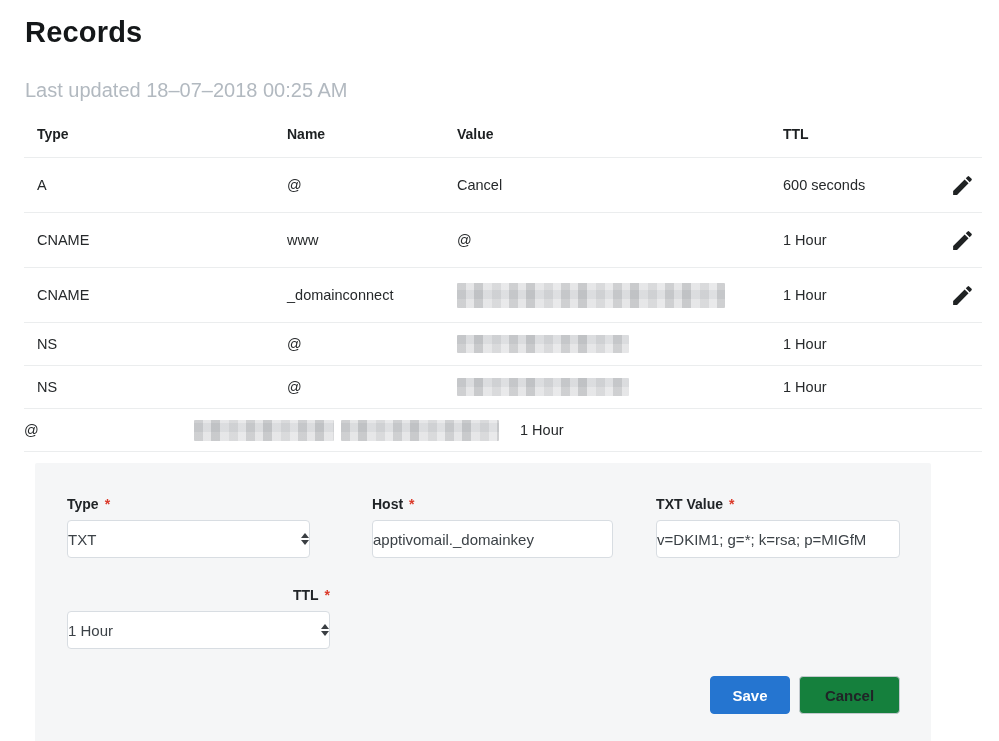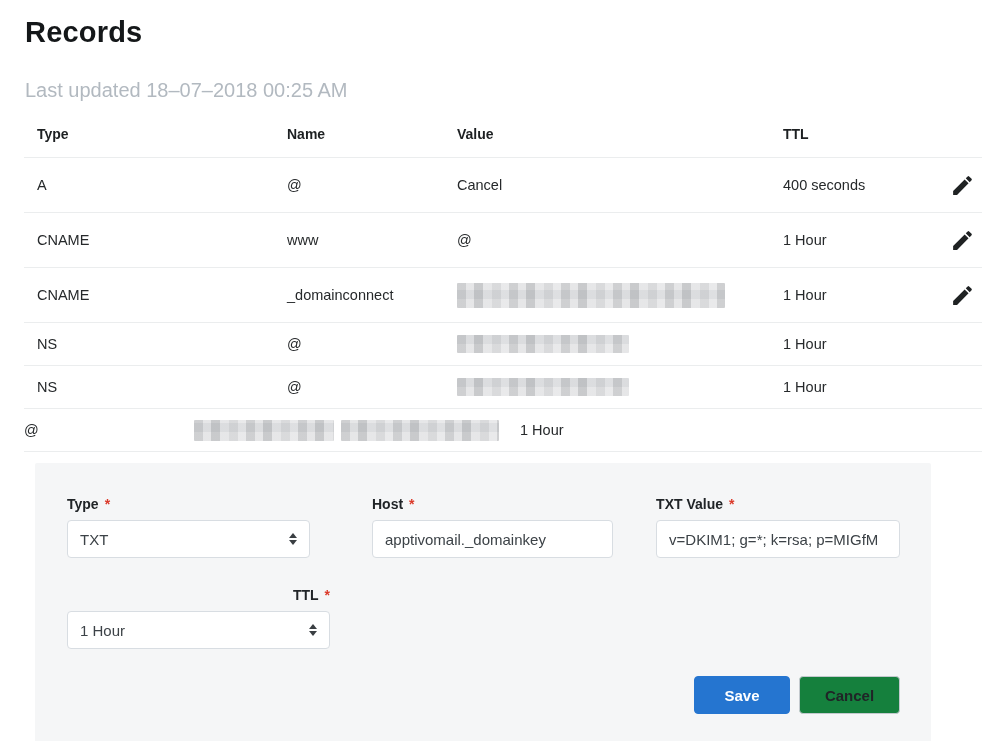--- a/index.html
+++ b/index.html
@@ -77,21 +77,21 @@
   .field-label{
     font-size:14px;font-weight:700;color:#202427;margin-bottom:8px;
   }
   .req{color:var(--required-red);margin-left:6px;font-weight:700;}
   .text-input, .select-box{
     height:38px;width:100%;
     border:1px solid var(--input-border);border-radius:4px;
     background:#ffffff;
     font-family:"Liberation Sans", sans-serif;
     font-size:15px;color:#3c4247;
-    padding:0 12px;
+    padding:0 0;
   }
   .text-input{outline:none;}
   .select-box{
     display:flex;align-items:center;justify-content:space-between;cursor:pointer;
   }
   .caret{display:flex;flex-direction:column;align-items:center;gap:2px;margin-left:8px;}
   .caret .tri-up{
     width:0;height:0;
     border-left:4px solid transparent;border-right:4px solid transparent;
     border-bottom:5px solid #3a3f43;
@@ -103,21 +103,21 @@
   }
   .form-row-2{margin-top:29px;}
   .form-actions{
     margin-top:27px;display:flex;justify-content:flex-end;gap:9px;
   }
   .btn{
     height:38px;border-radius:4px;font-family:"Liberation Sans", sans-serif;
     font-size:15px;font-weight:700;cursor:pointer;
   }
   .btn-save{
-    width:96px;background:var(--accent-blue);border:1px solid var(--accent-blue);color:#ffffff;
+    width:80px;background:var(--accent-blue);border:1px solid var(--accent-blue);color:#ffffff;
   }
   .btn-cancel{
     width:101px;background:#15803d;border:1px solid #c3c9ce;color:#202427;
   }
 </style>
 </head>
 <body>
 
 <h1 class="page-title">Records</h1>
 <div class="last-updated">Last updated 18–07–2018 00:25 AM</div>
@@ -128,21 +128,21 @@
     <div class="col-name">Name</div>
     <div class="col-value">Value</div>
     <div class="col-ttl">TTL</div>
     <div class="col-edit"></div>
   </div>
 
   <div class="trow row-lg">
     <div class="col-type">A</div>
     <div class="col-name">@</div>
     <div class="col-value">Cancel</div>
-    <div class="col-ttl">400 seconds</div>
+    <div class="col-ttl">600 seconds</div>
     <div class="col-edit">
       <button class="edit-btn">
         <svg viewBox="0 0 24 24">
             <path d="M3 17.25V21h3.75L17.81 9.94l-3.75-3.75L3 17.25zM20.71 7.04c.39-.39.39-1.02 0-1.41l-2.34-2.34a.9959.9959 0 0 0-1.41 0l-1.83 1.83 3.75 3.75 1.83-1.83z"></path>
           </svg>
       </button>
     </div>
   </div>
 
   <div class="trow row-lg">

